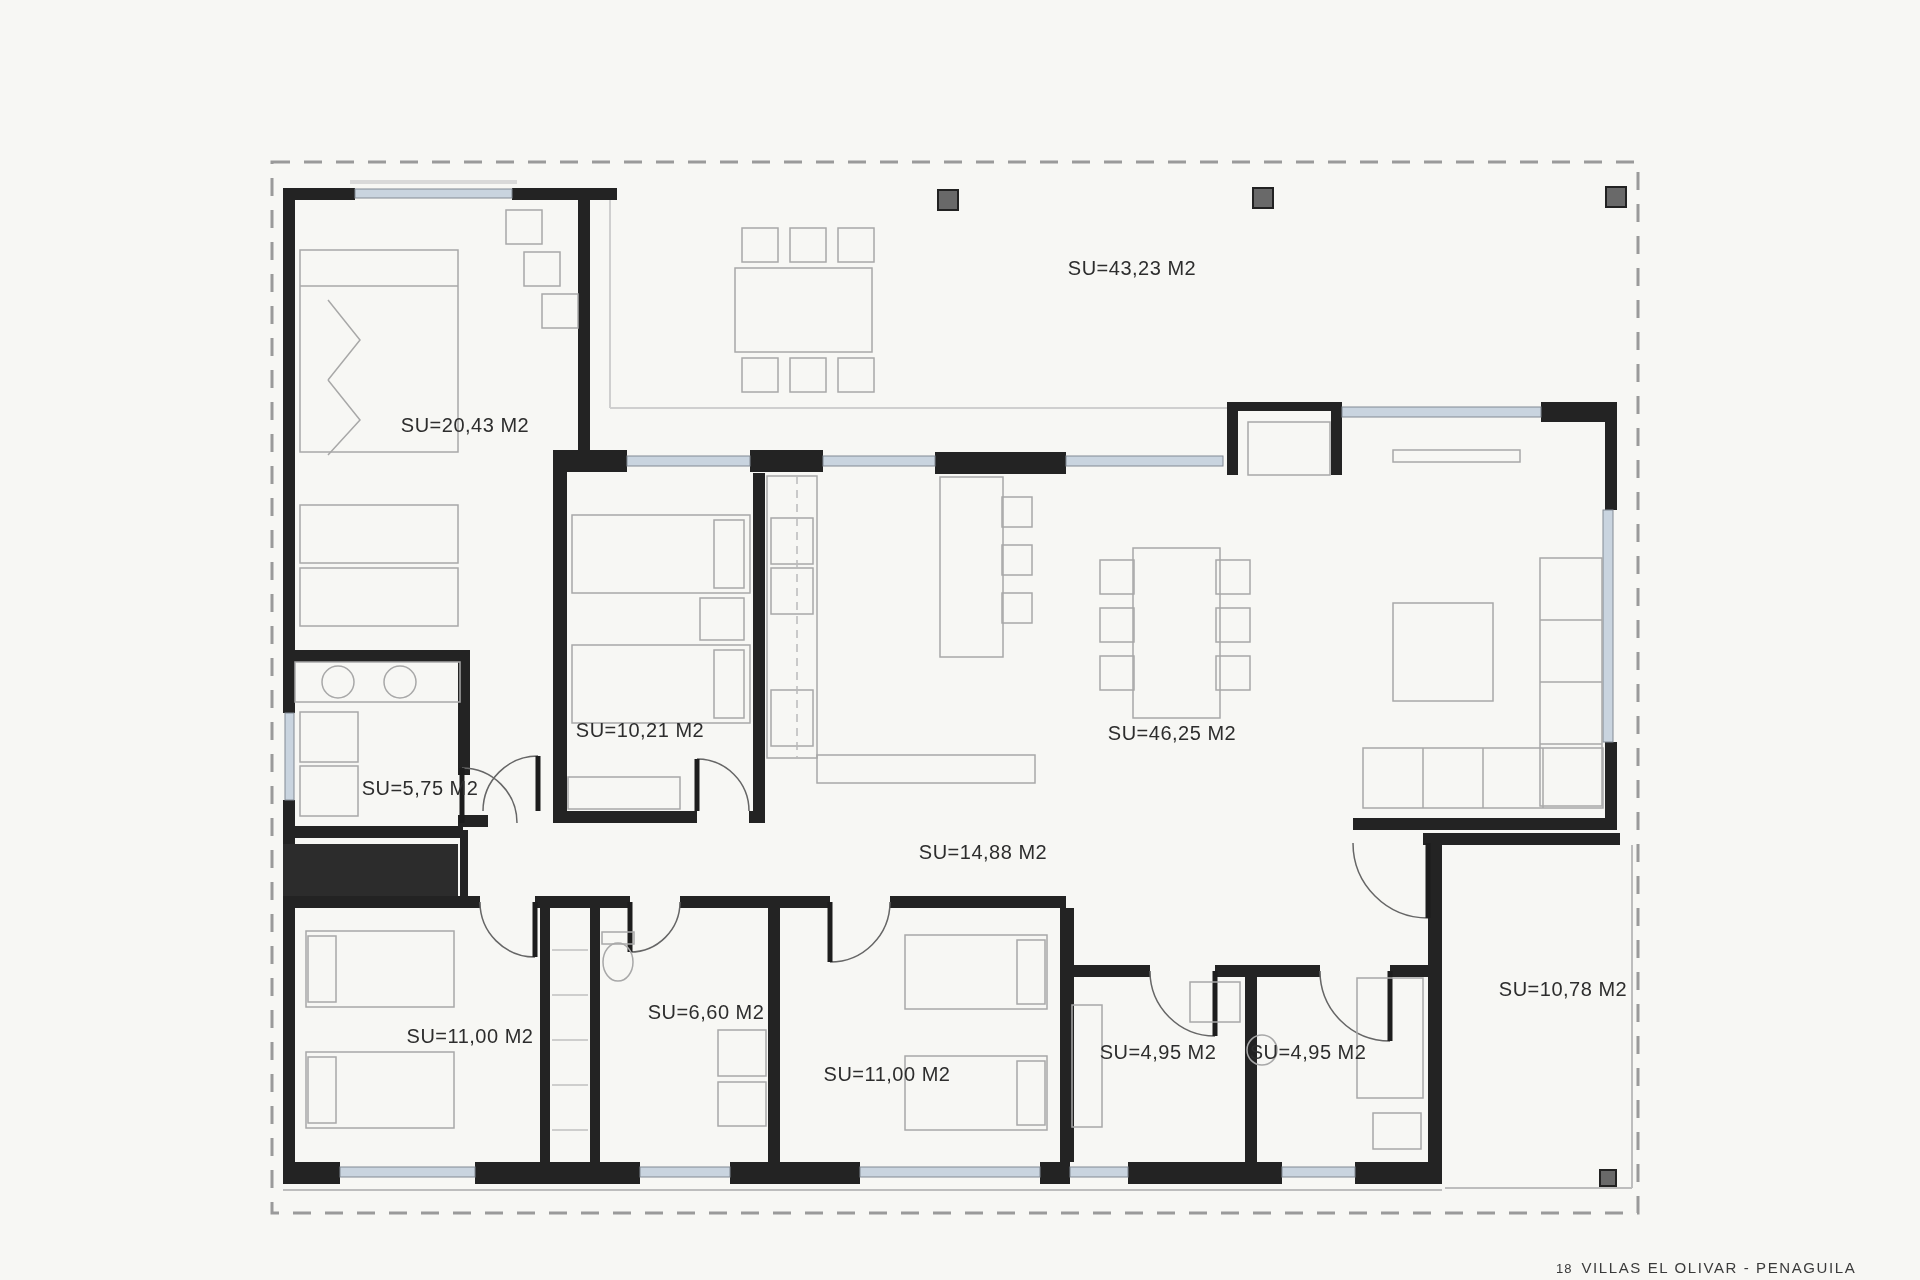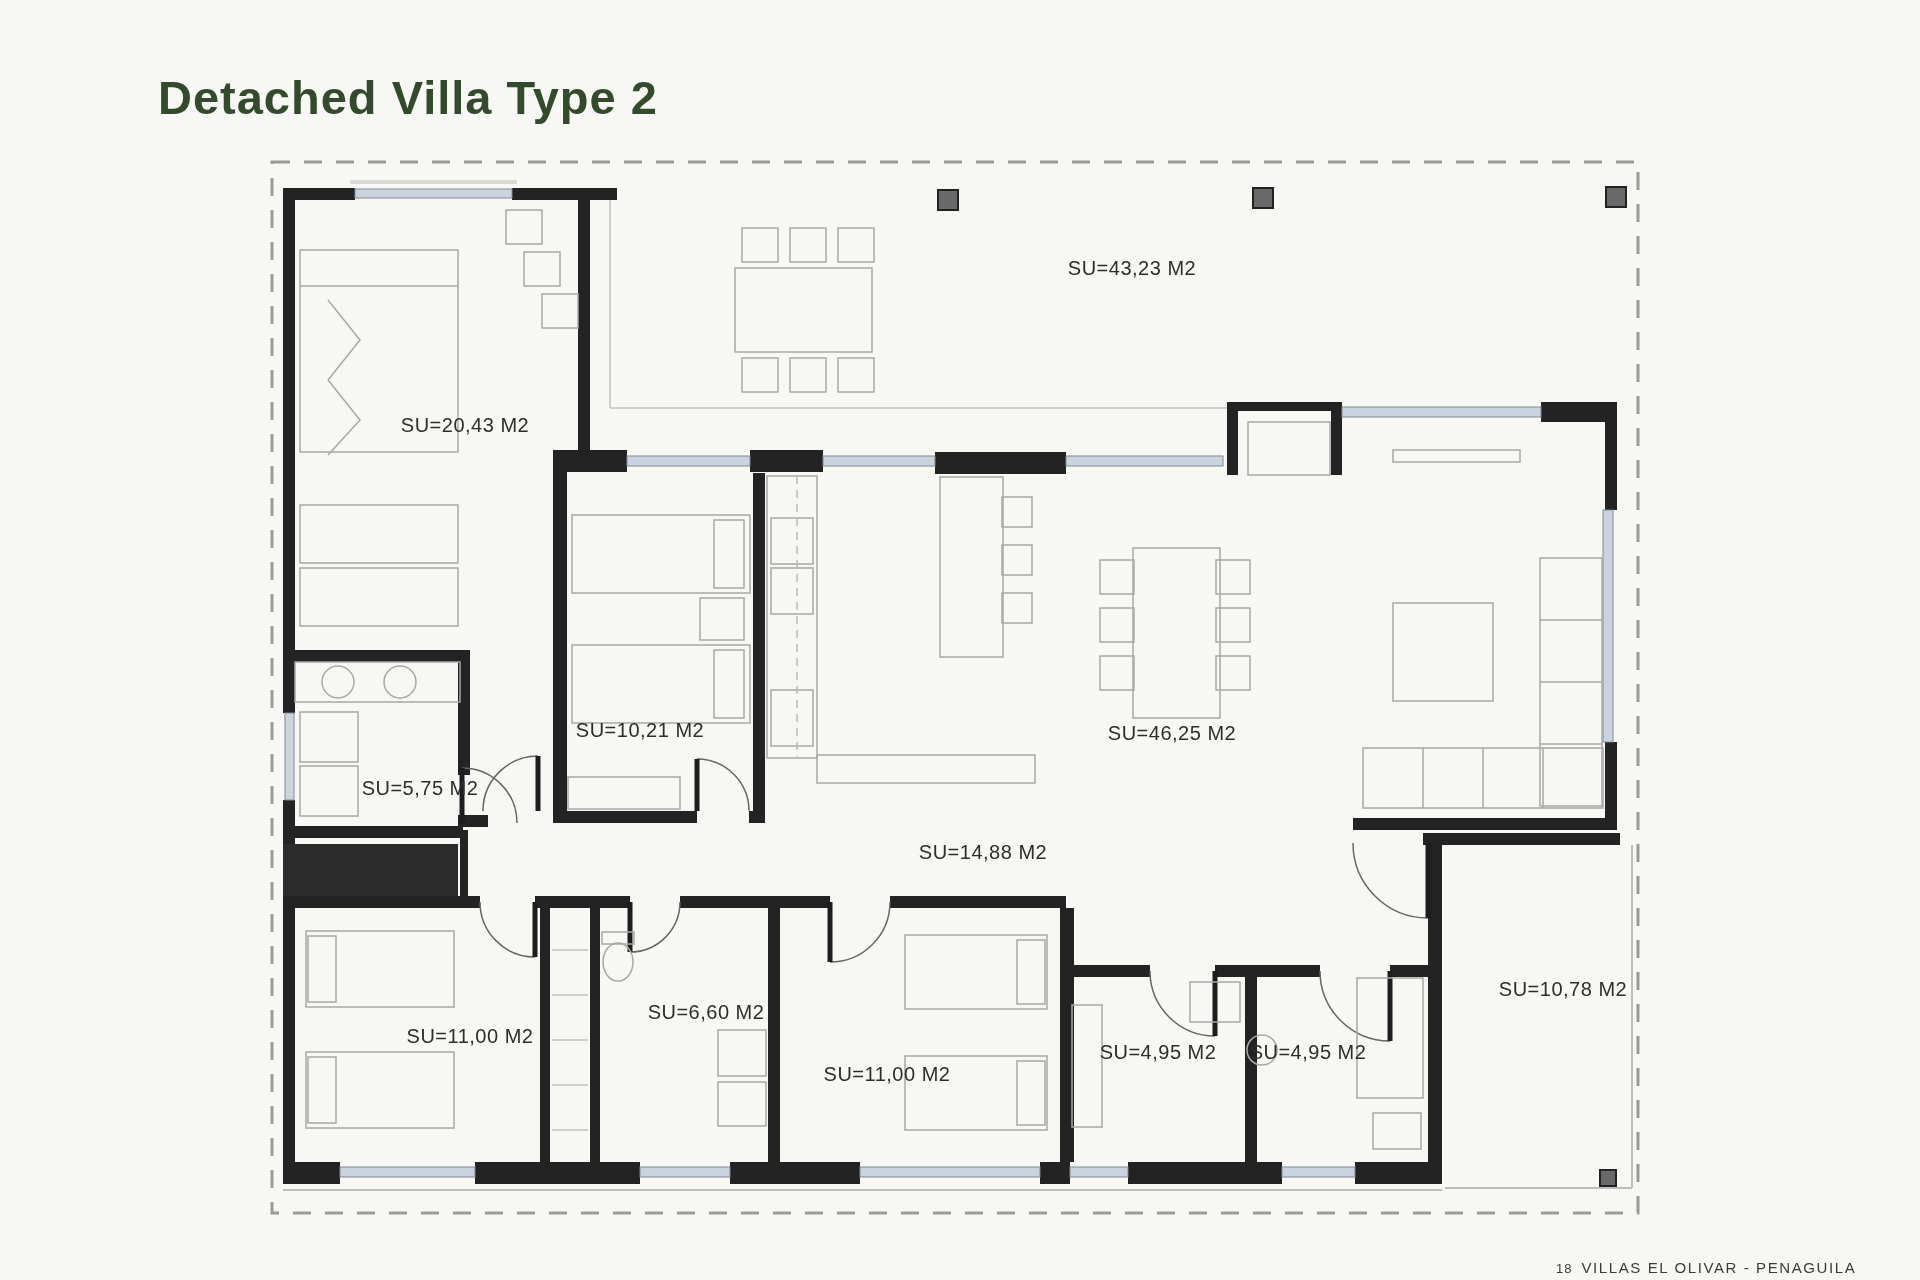--- a/index.html
+++ b/index.html
@@ -12,21 +12,20 @@
   .footer .num{font-size:13px;letter-spacing:1px;}
   .footer .proj{font-size:15px;letter-spacing:1.6px;margin-top:7px;}
   text.room-label{font-size:20px;fill:#2d2d2d;letter-spacing:.5px;text-anchor:middle;
                   font-family:"Liberation Sans",sans-serif;}
 </style>
 </head>
 <body>
 
 <div class="screen">
 
-  <div class="page-title">Detached Villa Type 2</div>
 
   <svg class="plan-svg" width="1920" height="1280" viewBox="0 0 1920 1280">
 
     <g>
       <rect x="272" y="162" width="1366" height="1051" fill="none" stroke="#9a9a9a" stroke-width="3" stroke-dasharray="18 14"></rect>
     </g>
 
     <g stroke="#cfcfcf" stroke-width="2" fill="none">
       <path d="M610,190 V408"></path>
         <path d="M610,408 H1345"></path>

